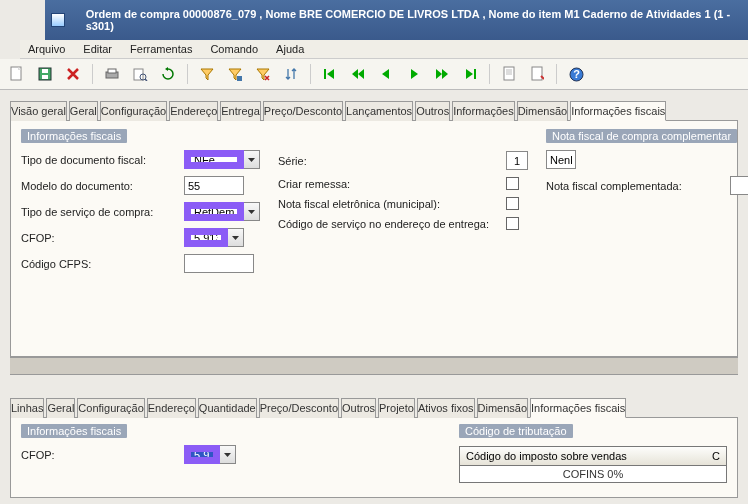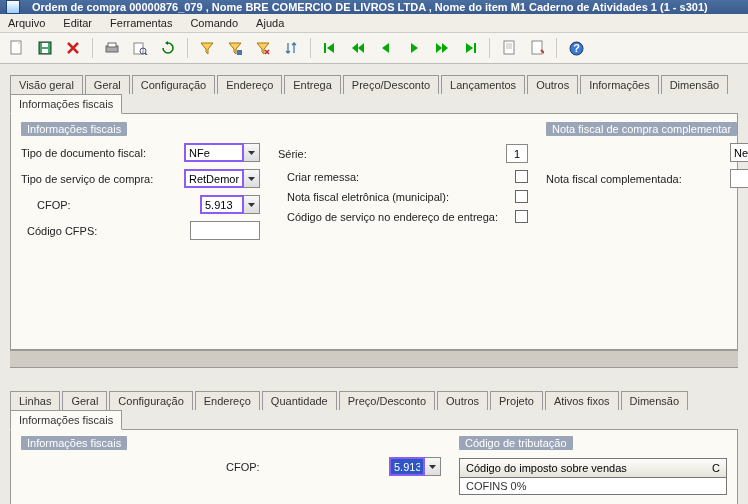--- a/index.html
+++ b/index.html
@@ -1,48 +1,48 @@
 <!DOCTYPE html>
 <html><head>
 <meta charset="utf-8">
 <style>
 * { box-sizing: border-box; font-family: Tahoma, Arial, sans-serif; font-size: 11px; }
 body { margin: 0; padding: 0; background: #eceae5; width: 748px; }
-.titlebar { background: linear-gradient(#4a6ea0, #3a5a8c); color: #fff; font-weight: bold; padding: 0 6px; display: flex; align-items: center; gap: 12px; }
+.titlebar { background: linear-gradient(#4a6ea0, #3a5a8c); color: #fff; font-weight: bold; padding: 8px 6px; display: flex; align-items: center; gap: 21px; margin-left: 45px; }
 .titlebar .icon { width: 14px; height: 14px; background: linear-gradient(#fff,#9cf); border: 1px solid #247; }
-.menubar { background: #f0eee7; padding: 3px 8px; display: flex; gap: 18px; border-bottom: 1px solid #ccc; }
+.menubar { background: #f0eee7; padding: 3px 8px; display: flex; gap: 18px; border-bottom: 1px solid #ccc; margin-left: 20px; }
 .menubar span { color: #222; }
 .toolbar { background: #f6f5f0; padding: 4px 6px; display: flex; gap: 6px; align-items: center; border-bottom: 1px solid #bbb; flex-wrap: wrap; }
 .tbtn { width: 22px; height: 22px; display: flex; align-items: center; justify-content: center; border: 1px solid transparent; border-radius: 2px; cursor: pointer; }
 .sep { width: 1px; height: 20px; background: #ccc; margin: 0 2px; }
 .content { padding: 10px 10px 0 10px; }
 .tabs { display: flex; border-bottom: 1px solid #999; flex-wrap: wrap; }
-.tab { padding: 3px 8px; border: 1px solid #999; border-bottom: none; background: #ece9e2; margin-right: 2px; position: relative; top: 1px; color: #333; cursor: pointer; }
+.tab { padding: 3px 0; border: 1px solid #999; border-bottom: none; background: #ece9e2; margin-right: 2px; position: relative; top: 1px; color: #333; cursor: pointer; }
 .tab.active { background: #fcfaf5; border-bottom: 1px solid #fcfaf5; }
 .panel { background: #fcfaf5; border: 1px solid #999; border-top: none; padding: 6px 10px 60px 10px; min-height: 236px; }
 .group-title { background: #9aa6b8; color: #fff; padding: 1px 6px; display: inline-block; font-size: 11px; border-radius: 1px; }
 .cols { display: flex; gap: 18px; margin-top: 2px; }
 .col1 { width: 290px; }
 .col2 { width: 260px; }
 .col3 { flex: 1; }
-.row { display: flex; align-items: center; margin: 7px 0; gap: 8px; justify-content: flex-end; }
+.row { display: flex; align-items: center; margin: 7px 0; gap: 8px; }
 .lbl { width: 155px; color: #222; }
 .col3 .lbl { width: 176px; }
 input.txt { border: 1px solid #888; background: #fff; height: 19px; padding: 1px 3px; }
 .combo { position: relative; display: inline-flex; }
-.combo input { border: 2px solid #8b5cf6; height: 19px; padding: 1px 3px; }
+.combo input { border: 7px solid #8b5cf6; height: 19px; padding: 1px 3px; }
 .combo .arrow { width: 16px; height: 19px; border: 1px solid #888; border-left: none; background: linear-gradient(#f8f8f8,#ddd); display: flex; align-items: center; justify-content: center; cursor: pointer; }
 .combo .arrow svg { width: 7px; height: 4px; }
 .chk { width: 13px; height: 13px; border: 1px solid #666; background: #fff; display: inline-block; }
 .midgap { height: 18px; background: #cfcbc2; border-top: 1px solid #999; border-bottom: 1px solid #999; }
 .panel2 { background: #fcfaf5; border: 1px solid #999; border-top: none; padding: 6px 10px 14px 10px; }
 .lowcols { display: flex; gap: 18px; }
 .selected input { background: #2f56c4; color: #fff; }
 .table-head { border: 1px solid #777; background: linear-gradient(#fdfdfb,#e6e3d8); padding: 3px 6px; display: flex; justify-content: space-between; }
-.subline { border: 1px solid #777; border-top: none; padding: 2px 6px; background: #fff; color: #333; }
+.subline { border: 1px solid #777; border-top: none; padding: 2px 6px; background: #fff; color: #333; text-align: center; }
 </style>
 </head>
 <body>
 
 <div class="titlebar">
   <span class="icon"></span>
   <span>Ordem de compra 00000876_079 , Nome BRE COMERCIO DE LIVROS LTDA , Nome do item M1 Caderno de Atividades 1 (1 - s301)</span>
 </div>
 
 <div class="menubar">
@@ -197,20 +197,24 @@
           <span class="combo">
             <input style="width: 60px;" value="NFe">
             <span class="arrow">
                 <svg>
                   <path d="M0 0 L7 0 L3.5 4 Z" fill="#333"></path>
                 </svg>
               </span>
           </span>
         </div>
         <div class="row">
+          <span class="lbl">Modelo do documento:</span>
+          <input class="txt" style="width: 60px;" value="55">
+        </div>
+        <div class="row">
           <span class="lbl">Tipo de serviço de compra:</span>
           <span class="combo">
             <input style="width: 60px;" value="RetDemonst">
             <span class="arrow">
                 <svg>
                   <path d="M0 0 L7 0 L3.5 4 Z" fill="#333"></path>
                 </svg>
               </span>
           </span>
         </div>

